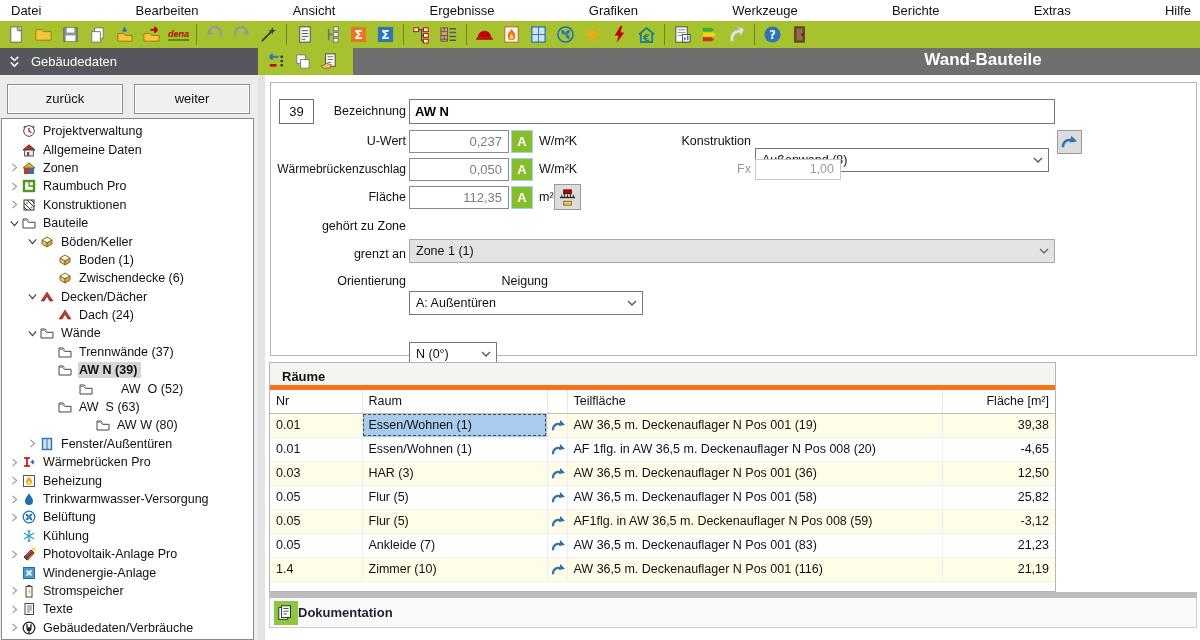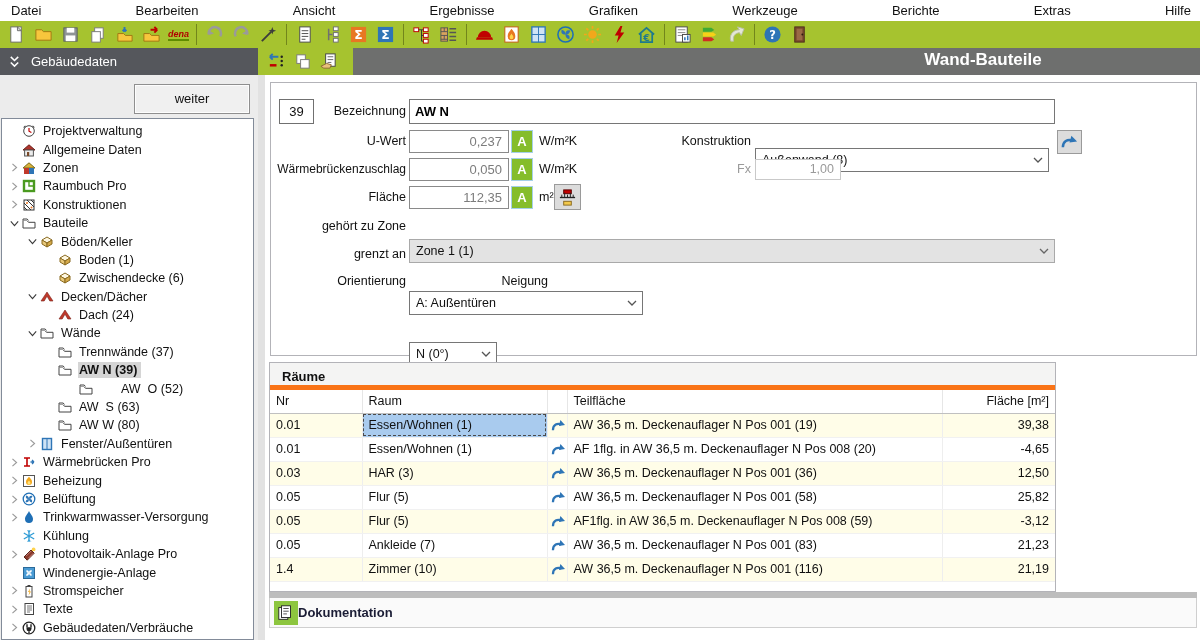--- a/index.html
+++ b/index.html
@@ -320,20 +320,21 @@
           </svg>
         </div>
       </div>
     <div class="titlebar">
       <span class="title">Wand-Bauteile</span>
     </div>
   </div>
 
   <div class="body">
     <div class="sidebar">
+      <div class="nav-btn back">zurück</div>
       <div class="nav-btn next">weiter</div>
       <div class="tree-panel" id="tree">
           <div class="tree-row" style="padding-left: 4px;"><span class="tree-arrow"></span><span class="tree-ic"><svg viewBox="0 0 14 14">
                 <circle cx="7" cy="7" r="5.3" fill="#fff" stroke="#444"></circle>
                 <path d="M7 4v3.2L9.4 8.6" stroke="#c00000" fill="none" stroke-width="1.2"></path>
                 <path d="M3.5 1.8l-1.8 1.8M10.5 1.8l1.8 1.8" stroke="#444" stroke-width="1.2"></path>
               </svg></span><span class="tree-label">Projektverwaltung</span></div>
           <div class="tree-row" style="padding-left: 4px;"><span class="tree-arrow"></span><span class="tree-ic"><svg viewBox="0 0 14 14">
                 <path d="M1 7l6-5.2L13 7z" fill="#b0342c" stroke="#6d1f1a"></path>
                 <rect x="2.6" y="7" width="8.8" height="6" fill="#ececec" stroke="#555"></rect>
@@ -406,21 +407,21 @@
                 <path d="M1 4.5V3h4.2l1.2 1.5" fill="#fff" stroke="#444"></path>
               </svg></span><span class="tree-label">AW N (39)</span></div>
           <div class="tree-row" style="padding-left: 40px; gap: 21px;"><span class="tree-arrow"></span><span class="tree-ic"><svg viewBox="0 0 14 14">
                 <path d="M1 12V4.5h4l1.5 1.8H13V12z" fill="#fff" stroke="#444"></path>
                 <path d="M1 4.5V3h4.2l1.2 1.5" fill="#fff" stroke="#444"></path>
               </svg></span><span class="tree-label">AW  O (52)</span></div>
           <div class="tree-row" style="padding-left: 40px;"><span class="tree-arrow"></span><span class="tree-ic"><svg viewBox="0 0 14 14">
                 <path d="M1 12V4.5h4l1.5 1.8H13V12z" fill="#fff" stroke="#444"></path>
                 <path d="M1 4.5V3h4.2l1.2 1.5" fill="#fff" stroke="#444"></path>
               </svg></span><span class="tree-label">AW  S (63)</span></div>
-          <div class="tree-row" style="padding-left: 40px;"><span class="tree-arrow"></span><span class="tree-ic"><svg viewBox="0 0 14 14">
+          <div class="tree-row" style="padding-left: 40px; margin-left: 38px;"><span class="tree-arrow"></span><span class="tree-ic"><svg viewBox="0 0 14 14">
                 <path d="M1 12V4.5h4l1.5 1.8H13V12z" fill="#fff" stroke="#444"></path>
                 <path d="M1 4.5V3h4.2l1.2 1.5" fill="#fff" stroke="#444"></path>
               </svg></span><span class="tree-label">AW W (80)</span></div>
           <div class="tree-row" style="padding-left: 22px;"><span class="tree-arrow"><svg viewBox="0 0 9 11">
                 <path d="M2 1l5 4.5L2 10" stroke="#9a9a9a" fill="none" stroke-width="1.4"></path>
               </svg></span><span class="tree-ic"><svg viewBox="0 0 14 14">
                 <rect x="2.5" y="1.5" width="9" height="11" fill="#cfe3f5" stroke="#2e75b6" stroke-width="1.4"></rect>
                 <path d="M7 1.5v11" stroke="#2e75b6"></path>
               </svg></span><span class="tree-label">Fenster/Außentüren</span></div>
           <div class="tree-row" style="padding-left: 4px;"><span class="tree-arrow"><svg viewBox="0 0 9 11">
@@ -432,28 +433,28 @@
           <div class="tree-row" style="padding-left: 4px;"><span class="tree-arrow"><svg viewBox="0 0 9 11">
                 <path d="M2 1l5 4.5L2 10" stroke="#9a9a9a" fill="none" stroke-width="1.4"></path>
               </svg></span><span class="tree-ic"><svg viewBox="0 0 14 14">
                 <rect x="1.5" y="1.5" width="11" height="11" fill="#fff" stroke="#555"></rect>
                 <path d="M7 2.8c1.5 2 3 2.6 3 5.2a3 3 0 0 1-6 0c0-2.6 1.5-3.2 3-5.2z" fill="#f2a71b"></path>
                 <path d="M7 6.5c.8 1 1.5 1.3 1.5 2.5a1.5 1.5 0 0 1-3 0c0-1.2.7-1.5 1.5-2.5z" fill="#ffe27a"></path>
               </svg></span><span class="tree-label">Beheizung</span></div>
           <div class="tree-row" style="padding-left: 4px;"><span class="tree-arrow"><svg viewBox="0 0 9 11">
                 <path d="M2 1l5 4.5L2 10" stroke="#9a9a9a" fill="none" stroke-width="1.4"></path>
               </svg></span><span class="tree-ic"><svg viewBox="0 0 14 14">
+                <path d="M7 1c2 4 4 5.3 4 8a4 4 0 0 1-8 0C3 6.3 5 5 7 1z" fill="#1f6fb5"></path>
+              </svg></span><span class="tree-label">Trinkwarmwasser-Versorgung</span></div>
+          <div class="tree-row" style="padding-left: 4px;"><span class="tree-arrow"><svg viewBox="0 0 9 11">
+                <path d="M2 1l5 4.5L2 10" stroke="#9a9a9a" fill="none" stroke-width="1.4"></path>
+              </svg></span><span class="tree-ic"><svg viewBox="0 0 14 14">
                 <circle cx="7" cy="7" r="5.8" fill="none" stroke="#1f6fb5" stroke-width="1.3"></circle>
                 <path d="M7 7c0-3 1.4-3.6 3.5-2.9C9.8 6.2 9 7 7 7zm0 0c3 0 3.6 1.4 2.9 3.5C7.8 9.8 7 9 7 7zm0 0c-3 0-3.6-1.4-2.9-3.5C6.2 4.2 7 5 7 7zm0 0c0 3-1.4 3.6-3.5 2.9C4.2 7.8 5 7 7 7z" fill="#2e75b6"></path>
               </svg></span><span class="tree-label">Belüftung</span></div>
-          <div class="tree-row" style="padding-left: 4px;"><span class="tree-arrow"><svg viewBox="0 0 9 11">
-                <path d="M2 1l5 4.5L2 10" stroke="#9a9a9a" fill="none" stroke-width="1.4"></path>
-              </svg></span><span class="tree-ic"><svg viewBox="0 0 14 14">
-                <path d="M7 1c2 4 4 5.3 4 8a4 4 0 0 1-8 0C3 6.3 5 5 7 1z" fill="#1f6fb5"></path>
-              </svg></span><span class="tree-label">Trinkwarmwasser-Versorgung</span></div>
           <div class="tree-row" style="padding-left: 4px;"><span class="tree-arrow"></span><span class="tree-ic"><svg viewBox="0 0 14 14">
                 <g stroke="#2e9bd6" stroke-width="1.3">
                   <path d="M7 1v12M1.8 4l10.4 6M12.2 4L1.8 10"></path>
                 </g>
                 <g stroke="#2e9bd6">
                   <path d="M7 3.2L5.4 1.6M7 3.2l1.6-1.6M7 10.8l-1.6 1.6M7 10.8l1.6 1.6"></path>
                 </g>
               </svg></span><span class="tree-label">Kühlung</span></div>
           <div class="tree-row" style="padding-left: 4px;"><span class="tree-arrow"><svg viewBox="0 0 9 11">
                 <path d="M2 1l5 4.5L2 10" stroke="#9a9a9a" fill="none" stroke-width="1.4"></path>

